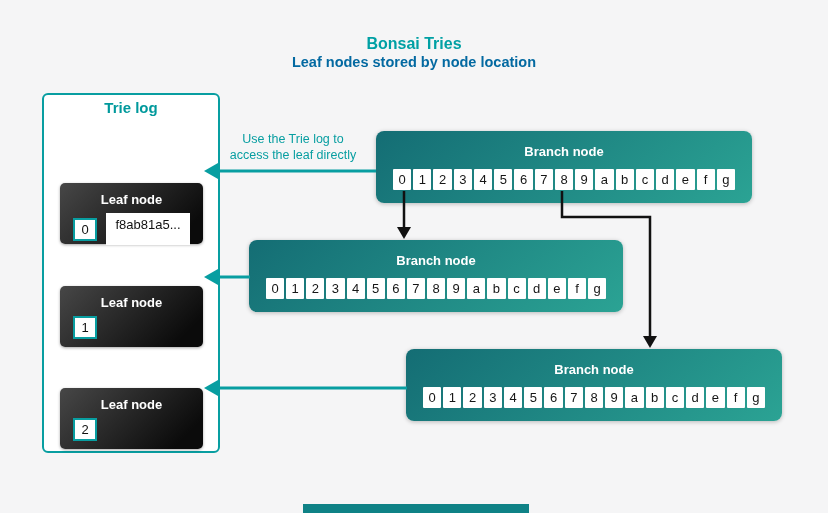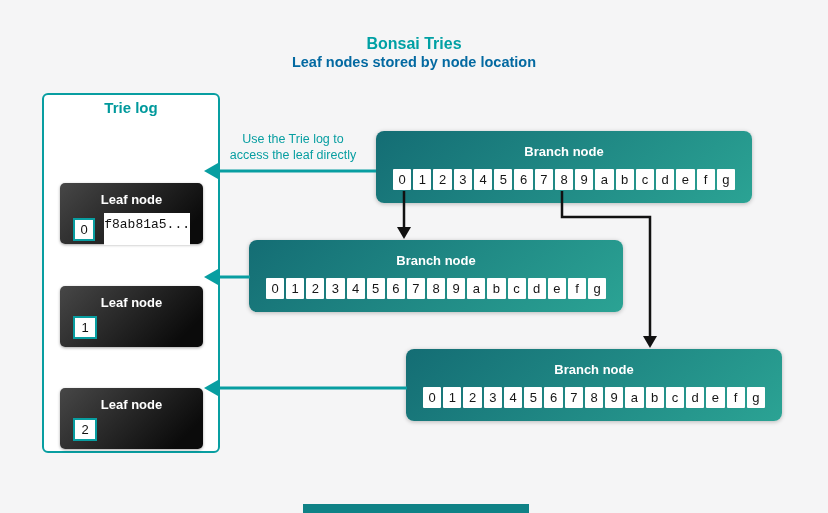--- a/index.html
+++ b/index.html
@@ -17,21 +17,21 @@
   .trie-log-title { margin-top:4px; text-align:center; font-size:15px; font-weight:bold; color:#00999c; }
 
   .leaf { position:absolute; left:60px; width:143px; height:61px; border-radius:5px;
           background:linear-gradient(135deg,#474747 0%,#0b0b0b 85%);
           box-shadow:0 1px 3px rgba(0,0,0,.35);margin-top:40px; }
   .leaf-title { margin-top:9px; text-align:center; font-size:13px; font-weight:bold; color:#ffffff; }
   .leaf-row { display:flex; align-items:center; gap:9px; padding:0 13px; margin-top:6px; }
   .leaf-index { width:24px; height:23px; background:#ffffff; border:2px solid #089ea1;
                 text-align:center; font-size:13px; line-height:19px; color:#111; }
   .leaf-hash { flex:1; height:32px; background:#ffffff; text-align:center;
-               font-size:13px; line-height:23px; color:#111;font-family:Liberation Mono, monospace; }
+               font-size:13px; line-height:23px; color:#111; }
 
   .branch { position:absolute; height:72px; border-radius:8px;
             background:linear-gradient(140deg,#146d74 0%,#2ba394 100%);
             box-shadow:0 1px 4px rgba(0,0,0,.25); }
   .branch-title { margin-top:12px; text-align:center; font-size:13px; font-weight:bold;
                   color:#ffffff; line-height:17px; }
   .cells { display:flex; gap:2px; padding:0 17px; margin-top:9px; }
   .cell { flex:1; height:21px; background:#ffffff; color:#161616; font-size:13px;
           line-height:21px; text-align:center; border-radius:1px; }
 

